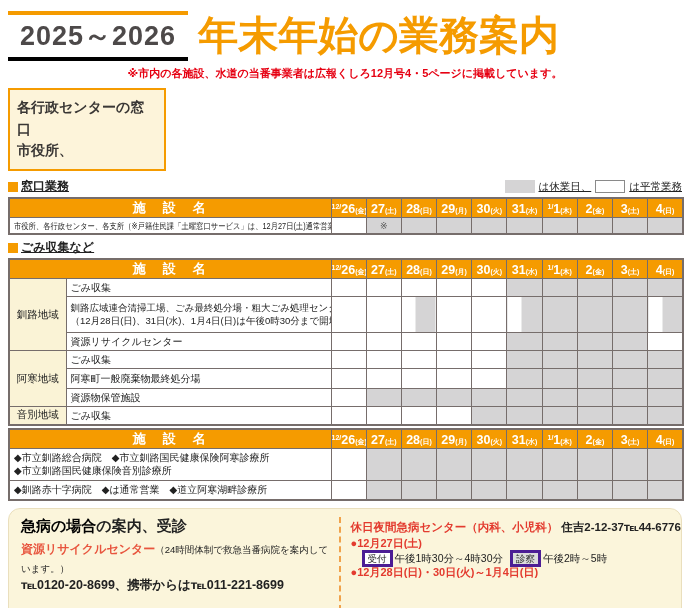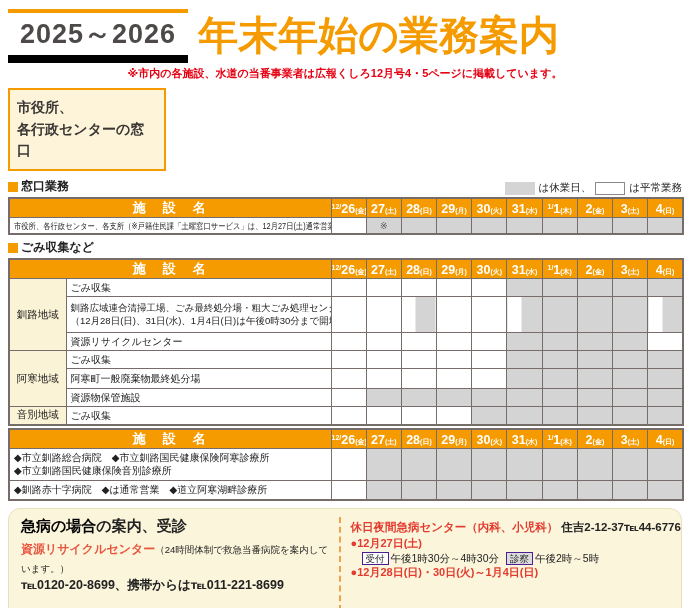--- a/index.html
+++ b/index.html
@@ -6,40 +6,40 @@
   html,body { width: 690px; height: 608px; }
   body {
     font-family: "Liberation Sans", "DejaVu Sans", sans-serif;
     background: #ffffff; color: #222; overflow: hidden;
   }
   .page { padding: 6px 8px 0; }
 
   
   .hdr { display: flex; align-items: center; gap: 10px; margin: 2px 0 0; }
   .years {
-    border-top: 4px solid #F59B00; border-bottom: 8px solid #000000;
+    border-top: 4px solid #F59B00; border-bottom: 4px solid #000000;
     font-size: 27px; font-weight: bold; color: #4d4949;
     padding: 3px 12px; letter-spacing: 1px; white-space: nowrap;
   }
   .title { font-size: 40px; font-weight: bold; color: #F59B00; letter-spacing: 0px; white-space: nowrap; }
   .note { text-align: center; color: #E60012; font-size: 11px; margin: 3px 0 7px; font-weight: bold; }
 
   
   .intro { display: flex; gap: 9px; margin-bottom: 7px; }
   .intro-box {
     width: 158px; border: 2px solid #F59B00; background: #FDF4DA;
     font-weight: bold; font-size: 14px; color: #3a3735; padding: 7px 7px;
     display: flex; flex-direction: column; justify-content: center; line-height: 1.55;
     flex-shrink: 0;
   }
   .intro-text { flex: 1; font-size: 11px; line-height: 1.6; color: #2a2a2a; }
   .ul-red { text-decoration: underline; text-decoration-color: #E60012; text-decoration-thickness: 2px; text-underline-offset: 2px; }
 
   
-  .sec-row { display: flex; justify-content: space-between; align-items: flex-end; margin: 4px 0 2px; }
+  .sec-row { display: flex; justify-content: space-between; margin: 4px 0 2px; text-decoration: underline; }
   .sec-head { font-size: 12px; font-weight: bold; color: #222; display: flex; align-items: center; gap: 3px; }
   .sq { width: 10px; height: 10px; background: #F59B00; display: inline-block; flex-shrink: 0; }
   .legend { display: flex; align-items: center; gap: 4px; font-size: 10.5px; color: #222; }
   .sw { width: 30px; height: 13px; display: inline-block; }
   .sw.gray  { background: #D5D4D5; }
   .sw.white { background: #fff; border: 1px solid #8a8a8a; }
 
   
   table.sched { border-collapse: collapse; table-layout: fixed; width: 674px; border: 2px solid #766d6b; margin-bottom: 2px; }
   .sched th, .sched td { border: 1px solid #766d6b; overflow: hidden; }
@@ -70,38 +70,38 @@
   .p-title { font-size: 15px; font-weight: bold; color: #222; margin-bottom: 3px; }
   .accent { color: #000000; }
   .redtitle { color: #E8553E; font-weight: bold; font-size: 12px; }
   .p-note { font-size: 9.5px; color: #222; }
   .p-phone { font-size: 12.5px; font-weight: bold; color: #222; margin: 1px 0 3px; }
   .hc-title { white-space: nowrap; margin-bottom: 2px; }
   .redtitle2 { color: #E33B2F; font-weight: bold; font-size: 11.5px; }
   .hc-addr { color: #222; font-weight: bold; font-size: 11.5px; margin-left: 3px; }
   .hc-head { color: #E33B2F; font-weight: bold; font-size: 11px; line-height: 1.25; }
   .hc-times { font-size: 10.5px; color: #222; padding-left: 11px; line-height: 1.45; white-space: nowrap; }
-  .boxlabel { border: 1px solid #4c1d95; background: #fff; font-size: 9.5px; padding: 0 3px; margin-right: 2px; }
+  .boxlabel { border: 3px solid #4c1d95; background: #fff; font-size: 9.5px; padding: 0 3px; margin-right: 2px; }
   .boxlabel.examlbl { background: #DCDCDC; margin-left: 4px; }
 </style>
 </head>
 <body>
 
 <div class="page">
 
   <div class="hdr">
     <div class="years">2025～2026</div>
     <div class="title">年末年始の業務案内</div>
   </div>
   <div class="note">※市内の各施設、水道の当番事業者は広報くしろ12月号4・5ページに掲載しています。</div>
 
   <div class="intro">
     <div class="intro-box">
+      <span>各行政センターの窓口</span>
       <span>市役所、</span>
-      <span>各行政センターの窓口</span>
     </div>
   </div>
 
   <div class="sec-row">
     <div class="sec-head">
       <span class="sq"></span>
       <span>窓口業務</span>
     </div>
     <div class="legend">
       <span class="sw gray"></span>

